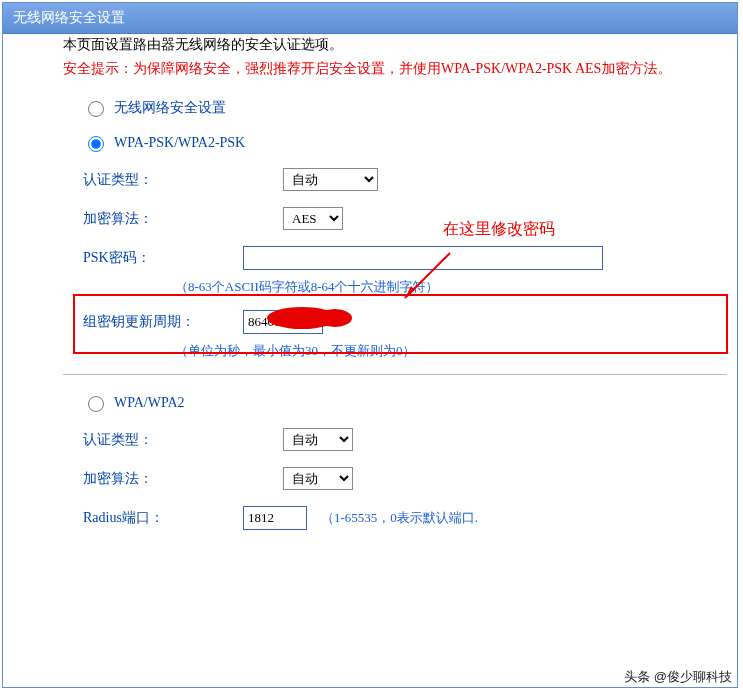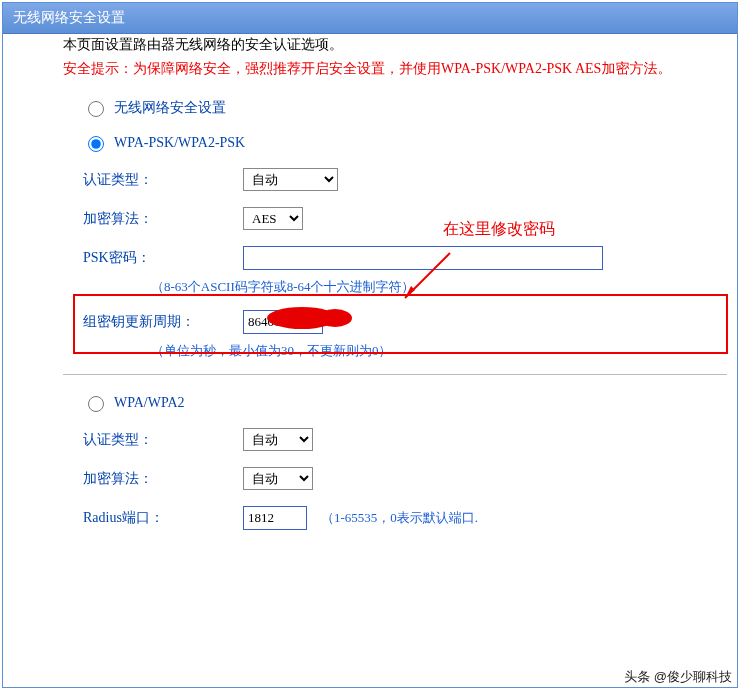--- a/index.html
+++ b/index.html
@@ -51,38 +51,39 @@
   .field-label {
     width: 160px;
     color: #0645ad;
   }
   .field-select {
     border: 1px solid #888;
     font-family: inherit;
     font-size: 13px;
     padding: 2px 4px;
     background: #fff;
+    margin-left: 40px;
   }
   .sel-auth { width: 95px; }
   .sel-enc  { width: 60px; }
   .sel-auth2 { width: 70px; }
   .field-input {
     border: 1px solid #3a5fbf;
     font-family: inherit;
     font-size: 13px;
     padding: 3px 4px;
     background: #fff;
   }
   .inp-psk { width: 360px; }
   .inp-gkey { width: 80px; font-family: Liberation Serif, serif; }
   .inp-ip { width: 140px; }
   .inp-port { width: 64px; }
   .hint-blue {
     color: #1b5fd3;
-    margin-left: 88px;
+    margin-left: 112px;
     margin-top: -8px;
     margin-bottom: 14px;
     font-size: 13px;
   }
   .hint-inline { color: #1b5fd3; margin-left: 14px; font-size: 13px; }
   hr.sep {
     border: none;
     border-top: 1px solid #bbb;
     margin: 10px 0 18px 0;
   }

